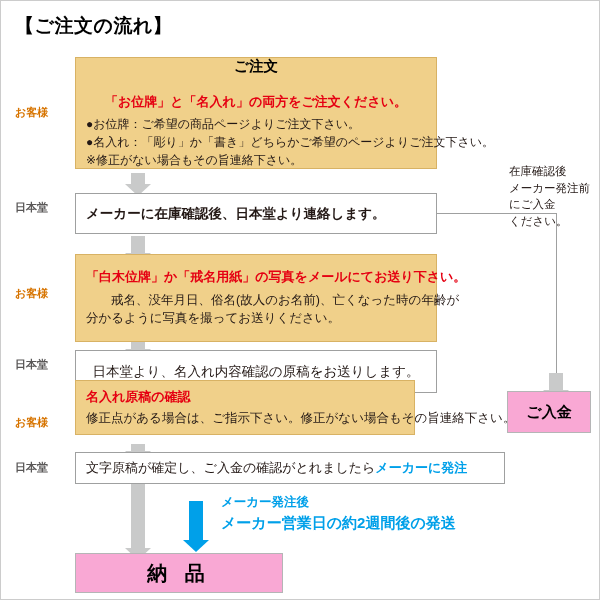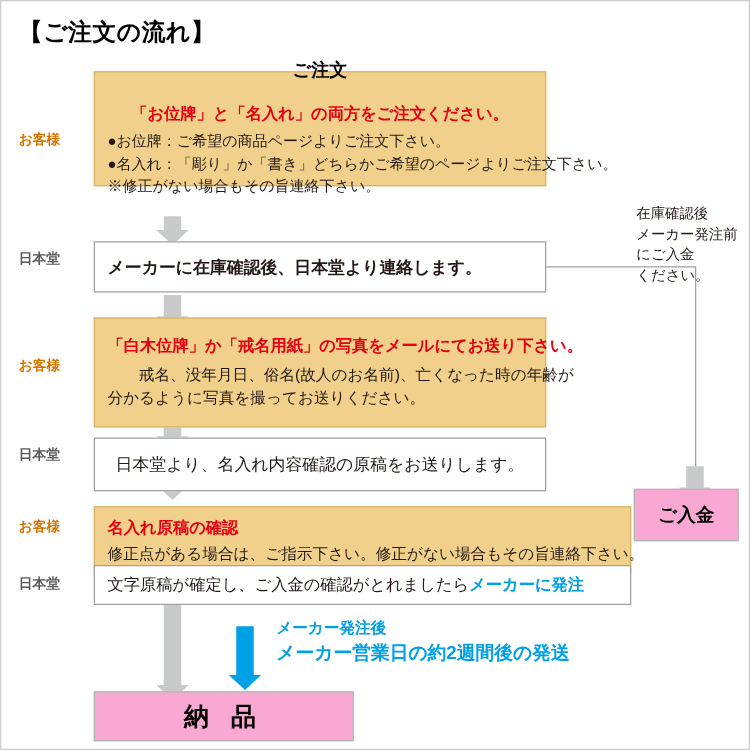--- a/index.html
+++ b/index.html
@@ -177,21 +177,21 @@
   <div class="v-arrow" style="left:130px; top:443px; height:8px;"></div>
   <div class="v-arrow" style="left:130px; top:483px; height:65px;"></div>
 
   <div class="h-line" style="left:435px; top:212px; width:120px;"></div>
   <div class="v-line" style="left:555px; top:212px; height:170px;"></div>
   <div class="v-arrow" style="left:548px; top:372px; height:18px;"></div>
 
   <div class="v-arrow blue-arrow" style="left:188px; top:500px; height:40px;"></div>
 
   <div class="role customer" style="left:14px; top:105px;">お客様</div>
-  <div class="box tan" style="left:74px; top:56px; width:362px; height:92px;font-family:Liberation Mono, monospace;">
+  <div class="box tan" style="left:74px; top:56px; width:362px; height:112px;">
     <div class="hd pad">ご注文</div>
     <div class="line pad center red red-s" style="margin-top:17px;">「お位牌」と「名入れ」の両方をご注文ください。</div>
     <div class="bullet-line pad" style="margin-top:4px;">●お位牌：ご希望の商品ページよりご注文下さい。</div>
     <div class="bullet-line pad">●名入れ：「彫り」か「書き」どちらかご希望のページよりご注文下さい。</div>
     <div class="bullet-line pad small">※修正がない場合もその旨連絡下さい。</div>
   </div>
 
   <div class="role shop" style="left:14px; top:200px;">日本堂</div>
   <div class="box" style="left:74px; top:192px; width:362px; height:41px;">
     <div class="line pad" style="font-size:13.5px;font-weight:bold;">メーカーに在庫確認後、日本堂より連絡します。</div>
@@ -210,21 +210,21 @@
     <div class="line pad" style="margin-top:4px;margin-left:25px;">戒名、没年月日、俗名(故人のお名前)、亡くなった時の年齢が</div>
     <div class="line pad">分かるように写真を撮ってお送りください。</div>
   </div>
 
   <div class="role shop" style="left:14px; top:357px;">日本堂</div>
   <div class="box" style="left:74px; top:349px; width:362px; height:43px;">
     <div class="line pad center" style="font-size:13.5px;">日本堂より、名入れ内容確認の原稿をお送りします。</div>
   </div>
 
   <div class="role customer" style="left:14px; top:415px;">お客様</div>
-  <div class="box tan" style="left:74px; top:404px; width:430px; height:55px;">
+  <div class="box tan" style="left:74px; top:379px; width:340px; height:55px;">
     <div class="line pad red red-s">名入れ原稿の確認</div>
     <div class="line pad" style="margin-top:3px;">修正点がある場合は、ご指示下さい。修正がない場合もその旨連絡下さい。</div>
   </div>
 
   <div class="box gray" style="left:506px; top:390px; width:84px; height:42px;">
     <div class="deposit-label">ご入金</div>
   </div>
 
   <div class="role shop" style="left:14px; top:460px;">日本堂</div>
   <div class="box" style="left:74px; top:451px; width:430px; height:32px;">

